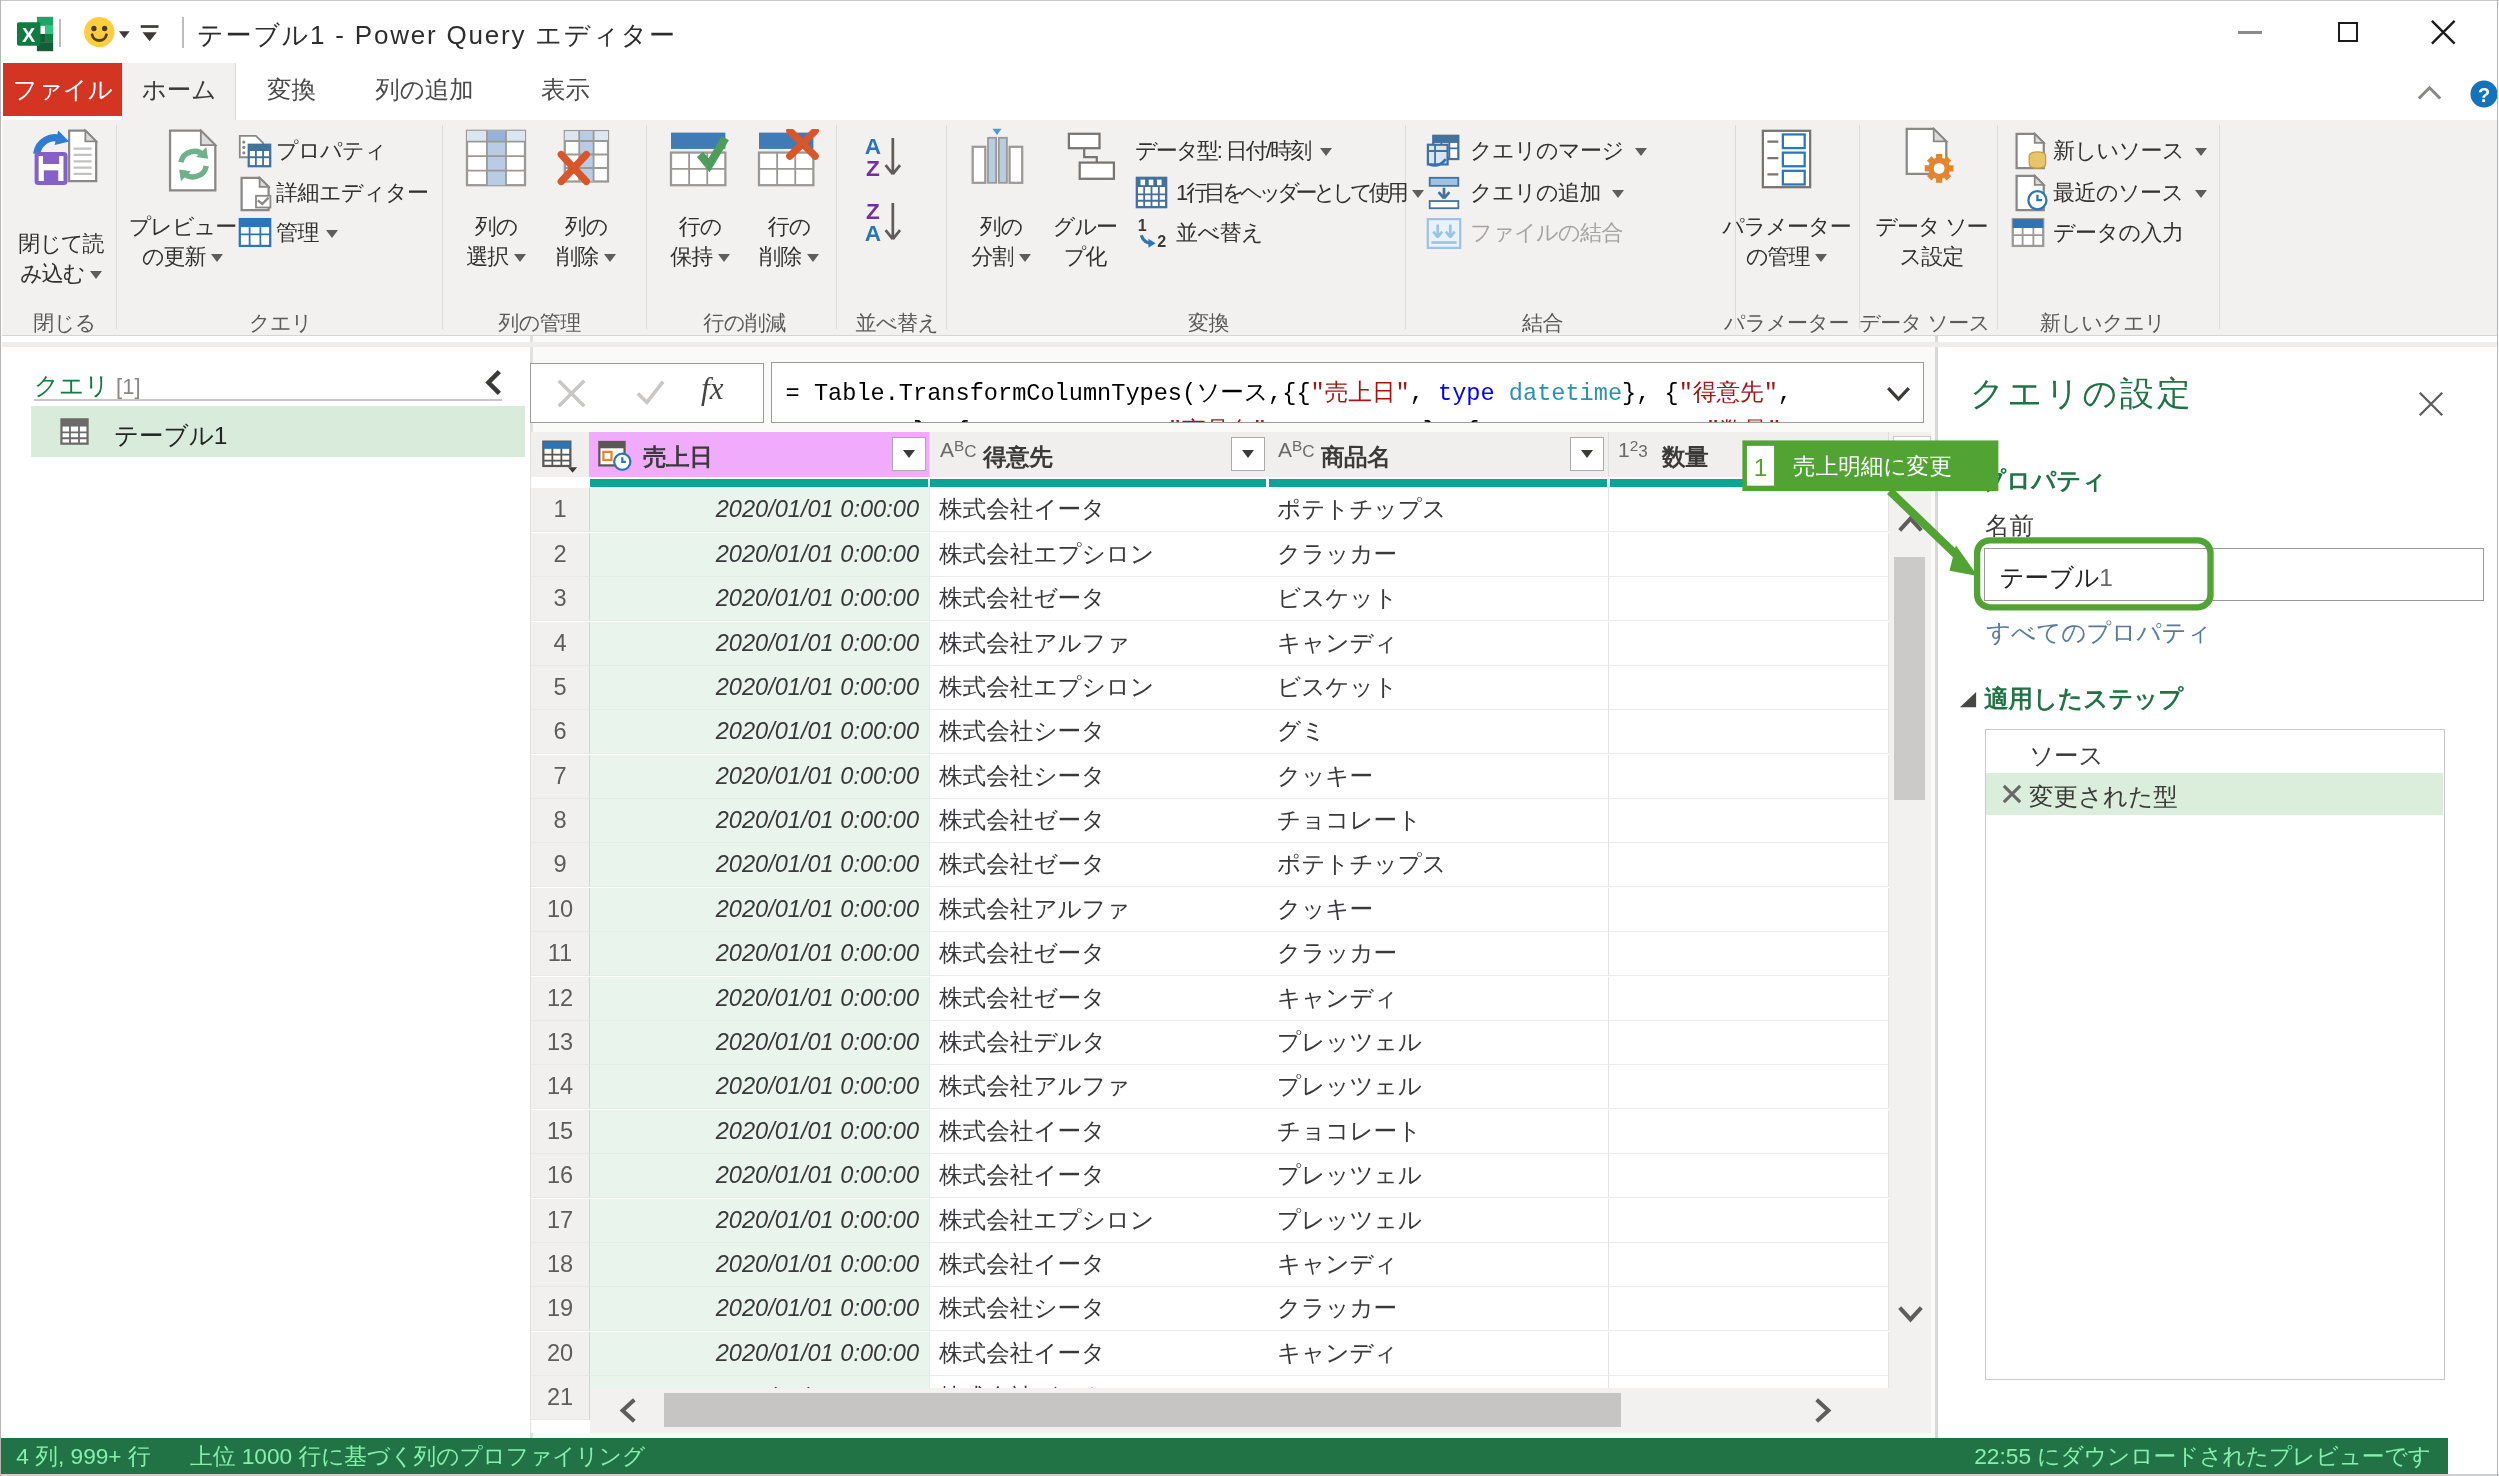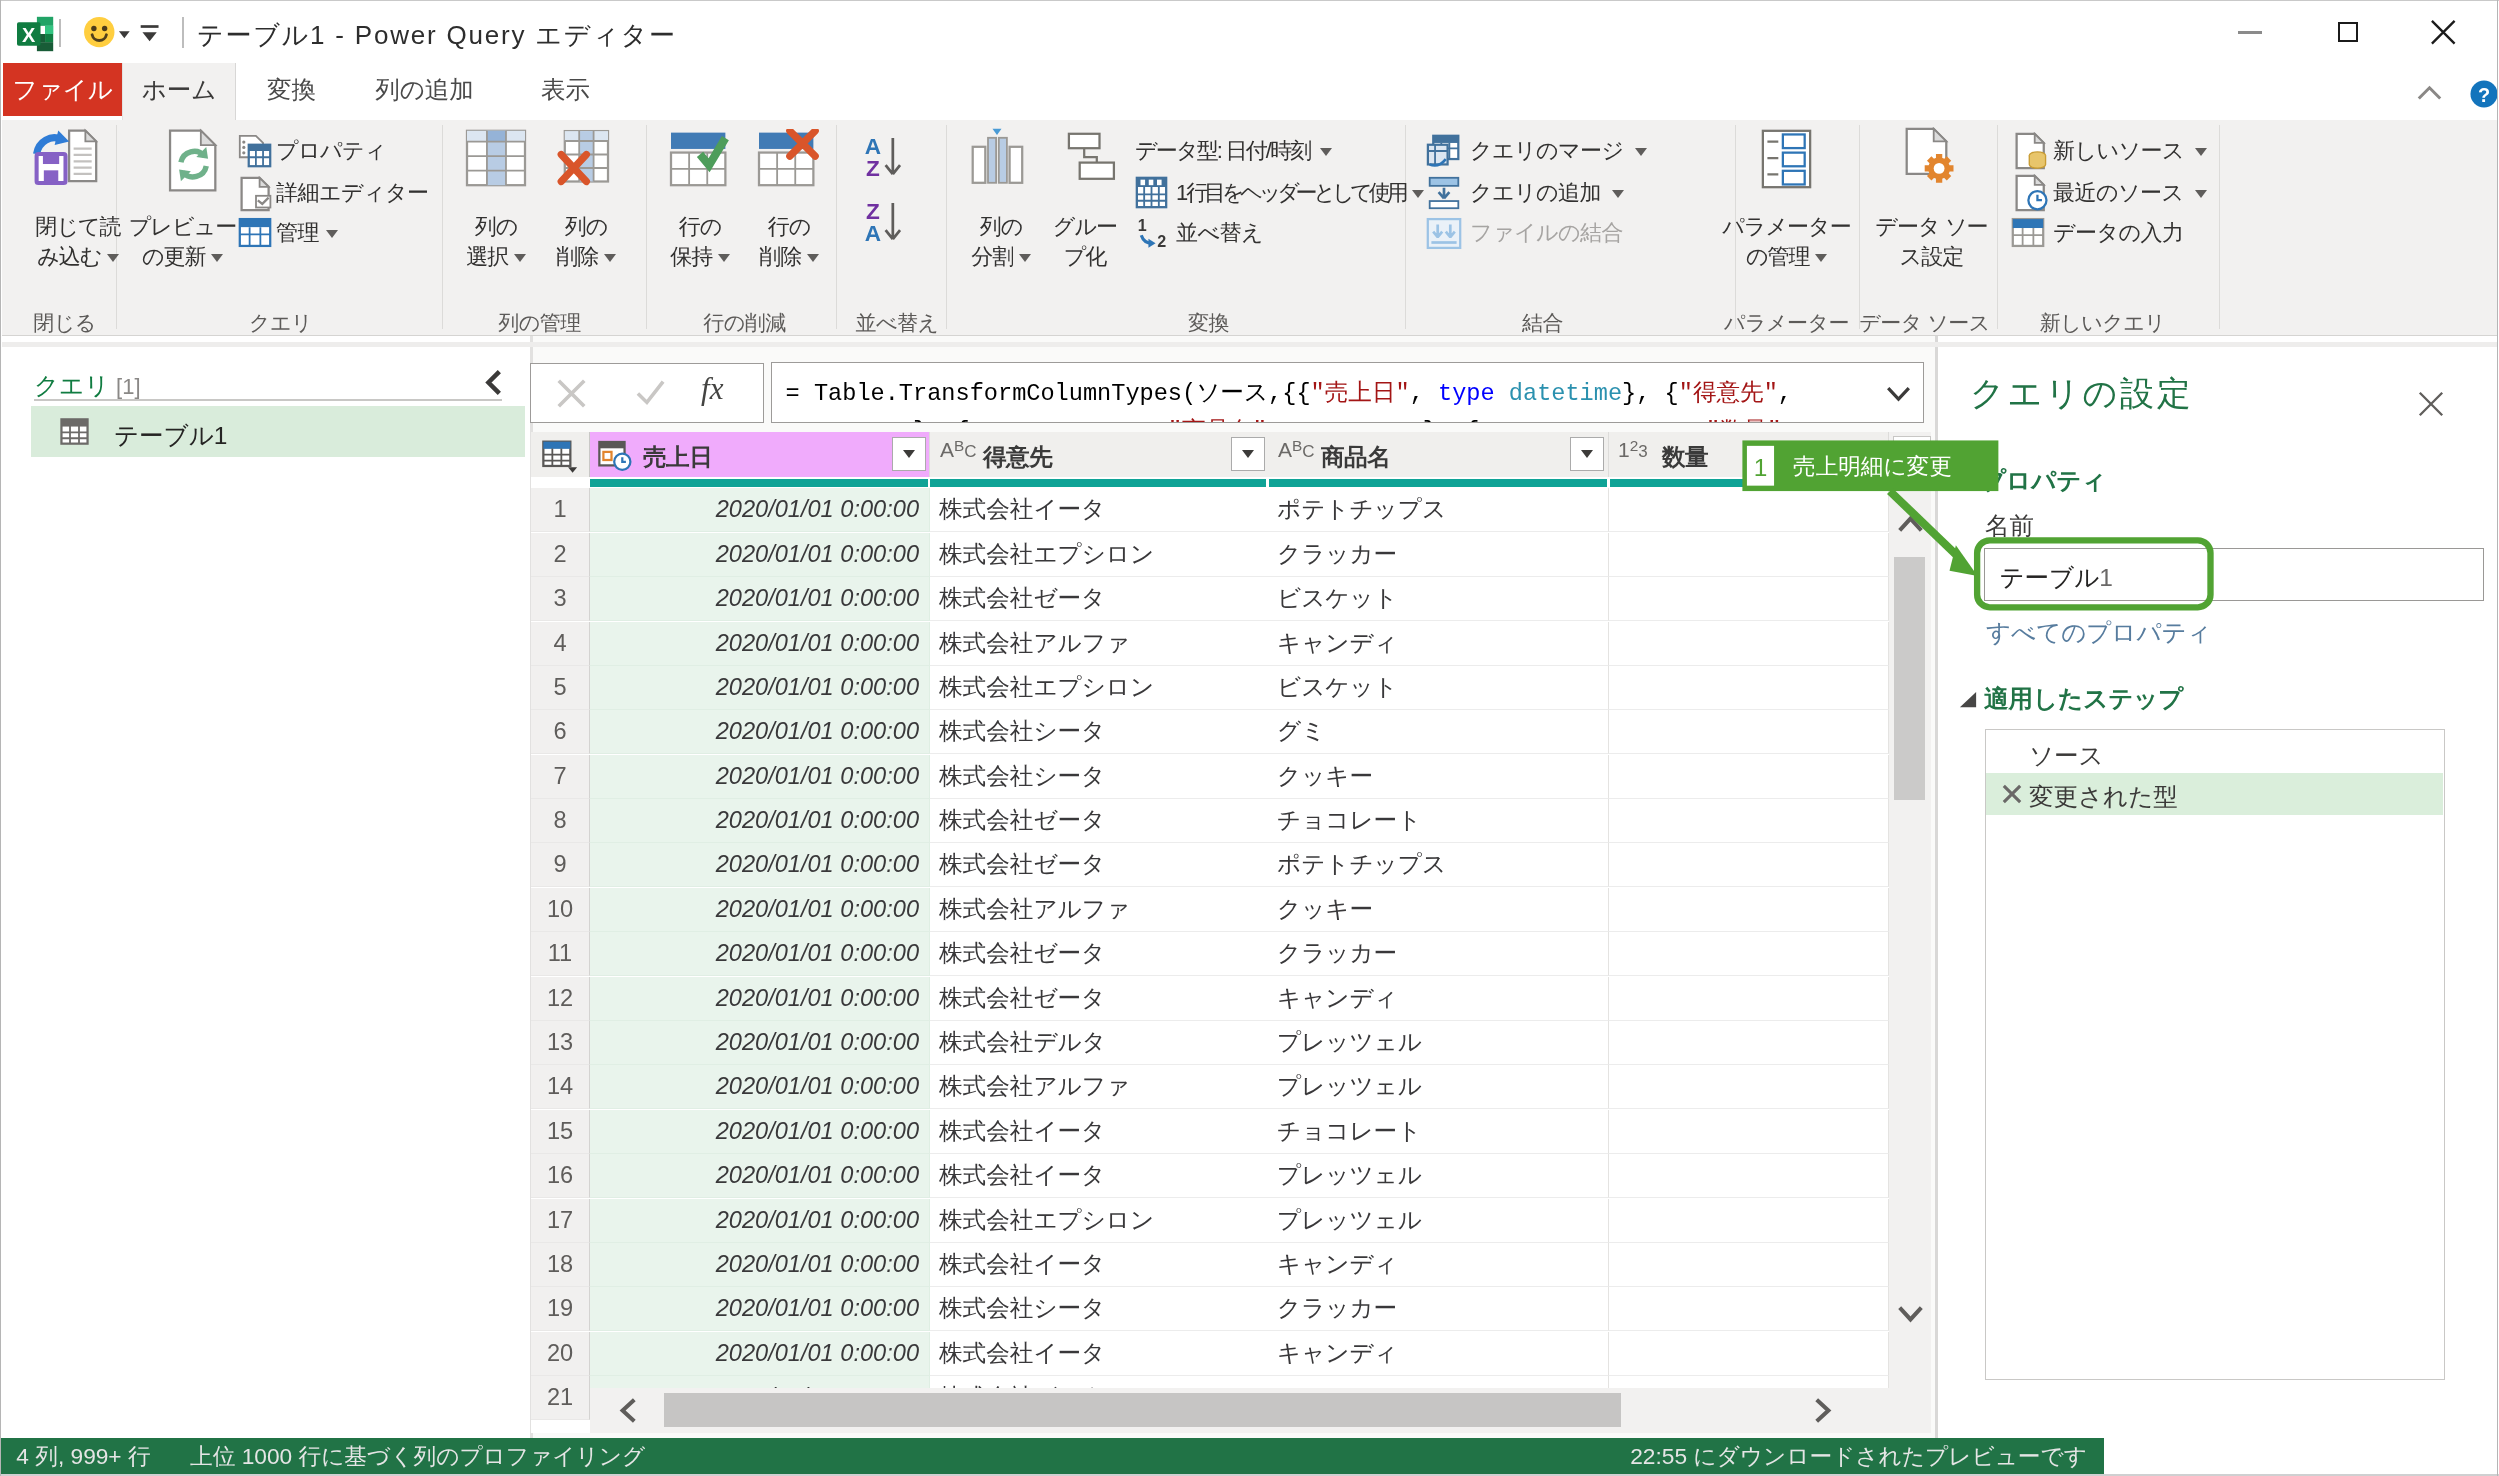--- a/index.html
+++ b/index.html
@@ -42,21 +42,21 @@
   .ddt{width:0;height:0;border-left:6.3px solid transparent;border-right:6.3px solid transparent;border-top:8.2px solid #3c3b39;}
   .rnum{left:531px;width:59px;background:#f1f0ef;border-right:0.9px solid #d4d3d1;border-bottom:0.9px solid #e9e8e7;box-sizing:border-box;font-size:23.6px;color:#5f5d5b;text-align:center;line-height:43px;height:44px;}
   .cdate{left:590px;width:340px;background:#e9f4ec;border-right:0.9px solid #dfeee3;border-bottom:0.9px solid #e0eee4;box-sizing:border-box;font-size:23.6px;font-style:italic;color:#39383a;text-align:right;padding-right:10px;line-height:43px;height:44px;}
   .ccomp{left:930px;width:339px;background:#fff;border-right:0.9px solid #e4e3e1;border-bottom:0.9px solid #ececec;box-sizing:border-box;font-size:23.6px;color:#39383a;padding-left:9px;line-height:43px;height:44px;}
   .cprod{left:1268px;width:341px;background:#fff;border-right:0.9px solid #e4e3e1;border-bottom:0.9px solid #ececec;box-sizing:border-box;font-size:23.6px;color:#39383a;padding-left:9px;line-height:43px;height:44px;}
   .cqty{left:1609px;width:280px;background:#fff;border-right:0.9px solid #e4e3e1;border-bottom:0.9px solid #ececec;box-sizing:border-box;height:44px;}
   
   #rpanel{left:1938px;top:336px;width:562px;height:1102px;background:#fff;}
   #rpdivider{left:1935px;top:336px;width:2.7px;height:1102px;background:#d9d8d7;}
   
-  #statusbar{left:0;top:1438px;width:2104px;height:36px;background:#217346;color:#e5e5e5;font-size:22.7px;}
+  #statusbar{left:0;top:1438px;width:2448px;height:36px;background:#217346;color:#86efac;font-size:22.7px;}
   #bottomstrip{left:0;top:1474px;width:2500px;height:2.7px;background:#cfd0d1;}
 </style>
 </head>
 <body>
 <div id="titlebar" class="ab"></div>
 
 <svg class="ab" style="left:17px;top:14.5px;" width="38" height="38" viewBox="0 0 42 42">
   <rect x="22" y="2" width="18" height="38" fill="#fff"></rect>
   <rect x="22" y="2" width="18" height="10" fill="#21a366"></rect>
   <rect x="31" y="12" width="9" height="9" fill="#33c481"></rect>
@@ -132,21 +132,21 @@
   <path d="M58 4 l12 12 h-12 z" fill="#dcdcdc" stroke="#8a8886" stroke-width="2"></path>
   <g stroke="#c3c1bf" stroke-width="2.5">
       <path d="M45 24 h20 M45 31 h20 M45 38 h20 M45 45 h20 M45 52 h20"></path>
     </g>
   <path d="M4 30 C6 16 20 8 32 14" fill="none" stroke="#2f7cd6" stroke-width="8"></path>
   <path d="M28 4 l12 12 l-16 4 z" fill="#2f7cd6"></path>
   <rect x="4" y="30" width="32" height="32" rx="2" fill="#fff" stroke="#8661c5" stroke-width="4.5"></rect>
   <rect x="11" y="30" width="18" height="11" fill="#8661c5"></rect>
   <rect x="12" y="48" width="16" height="14" fill="#8661c5"></rect>
 </svg>
-<div class="ab bigtxt" style="left:20px;width:116px;">閉じて読<br>み込む<span class="caret2"></span></div>
+<div class="ab bigtxt" style="left:3px;width:116px;margin-top:17px;">閉じて読<br>み込む<span class="caret2"></span></div>
 
 <svg class="ab" style="left:161px;top:127px;" width="67" height="67" viewBox="0 0 74 74">
   <path d="M10 4 h34 l16 16 v50 h-50 z" fill="#fff" stroke="#8a8886" stroke-width="2.5"></path>
   <path d="M44 4 l16 16 h-16 z" fill="#dcdcdc" stroke="#8a8886" stroke-width="2"></path>
   <path d="M22 39 a15 15 0 0 1 26 -7" fill="none" stroke="#6fb18a" stroke-width="6"></path>
   <path d="M50 22 l2 13 l-13 -2 z" fill="#6fb18a"></path>
   <path d="M50 43 a15 15 0 0 1 -26 7" fill="none" stroke="#6fb18a" stroke-width="6"></path>
   <path d="M22 60 l-2 -13 l13 2 z" fill="#6fb18a"></path>
 </svg>
 <div class="ab bigtxt" style="left:121px;width:123px;">プレビュー<br>の更新<span class="caret2"></span></div>

